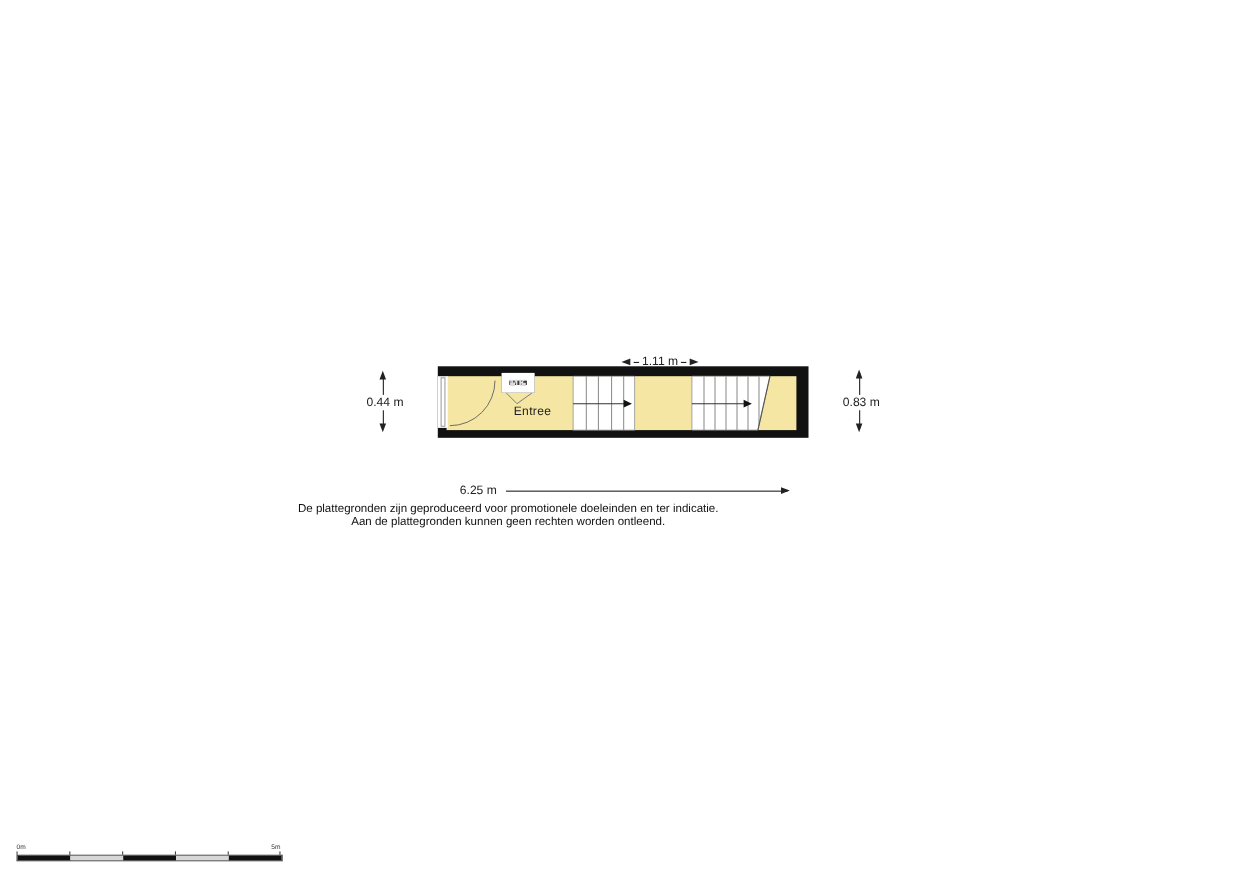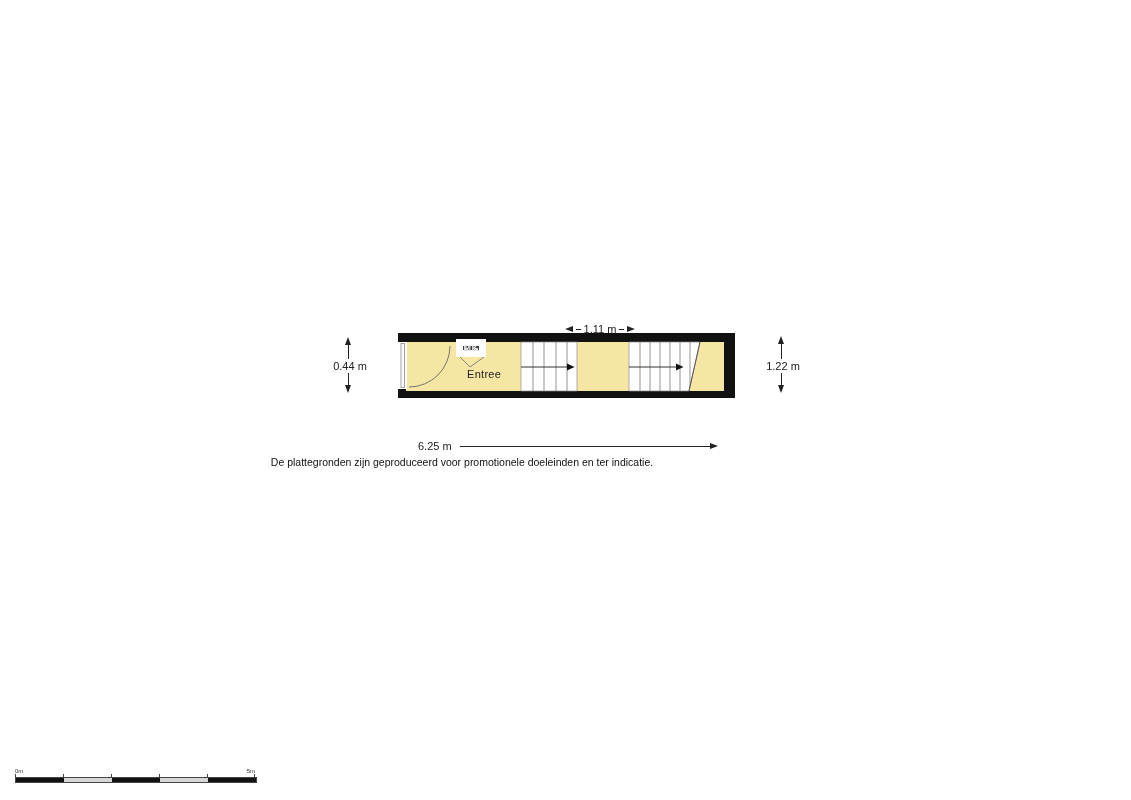--- a/index.html
+++ b/index.html
@@ -129,32 +129,33 @@
   <div class="abs tri-up" style="left:344.5px;top:337px;"></div>
   <div class="abs vline" style="left:348px;top:340px;height:50px;"></div>
   <div class="abs tri-dn" style="left:344.5px;top:385px;"></div>
   <div class="abs dim-text vlabel" style="left:326px;top:359px;width:44px;">0.44 m</div>
 </div>
 
 <div>
   <div class="abs tri-up" style="left:777.5px;top:336px;"></div>
   <div class="abs vline" style="left:781px;top:339px;height:51px;"></div>
   <div class="abs tri-dn" style="left:777.5px;top:385px;"></div>
-  <div class="abs dim-text vlabel" style="left:758px;top:359px;width:46px;">1.22 m</div>
+  <div class="abs dim-text vlabel" style="left:758px;top:359px;width:46px;">0.83 m</div>
 </div>
 
 <div id="dim-bottom" class="abs">
   <div class="line"></div>
   <div class="tl tri-l"></div>
   <div class="tr tri-r"></div>
   <div class="lbl dim-text"><span>6.25 m</span></div>
 </div>
 
 <div id="disclaimer" class="abs">
   <div>De plattegronden zijn geproduceerd voor promotionele doeleinden en ter indicatie.</div>
+  <div>Aan de plattegronden kunnen geen rechten worden ontleend.</div>
 </div>
 
 <div id="scale-bar" class="abs">
   <span class="lbl start">0m</span>
   <span class="lbl end">5m</span>
   <div class="tick" style="left:0;"></div>
   <div class="tick" style="left:48px;"></div>
   <div class="tick" style="left:96px;"></div>
   <div class="tick" style="left:144px;"></div>
   <div class="tick" style="left:192px;"></div>

